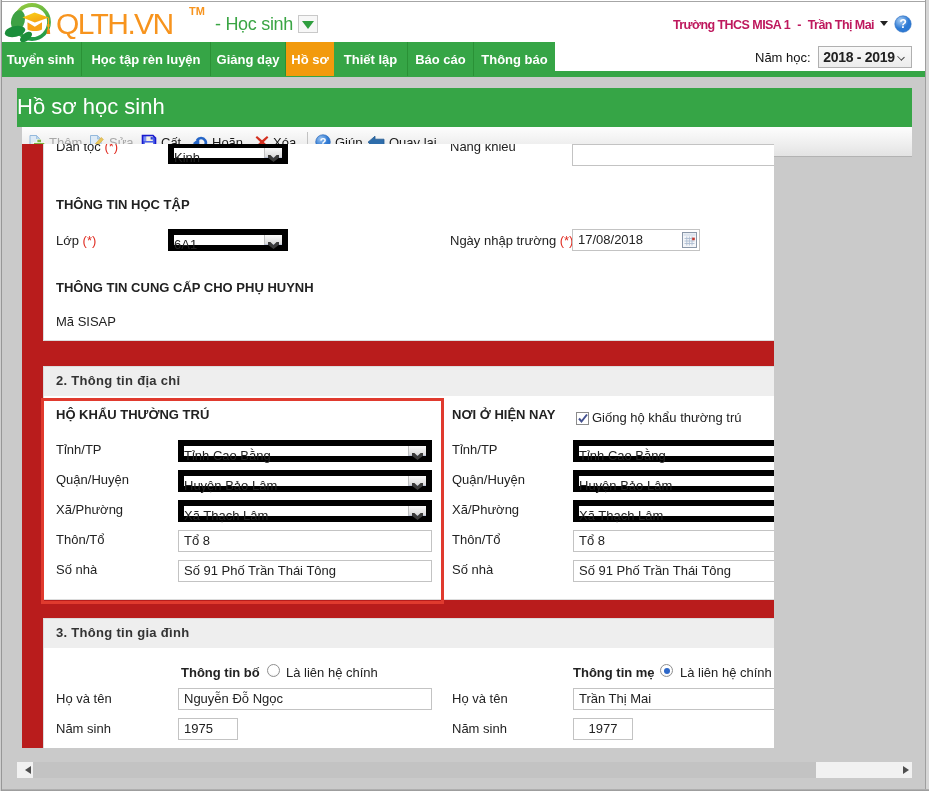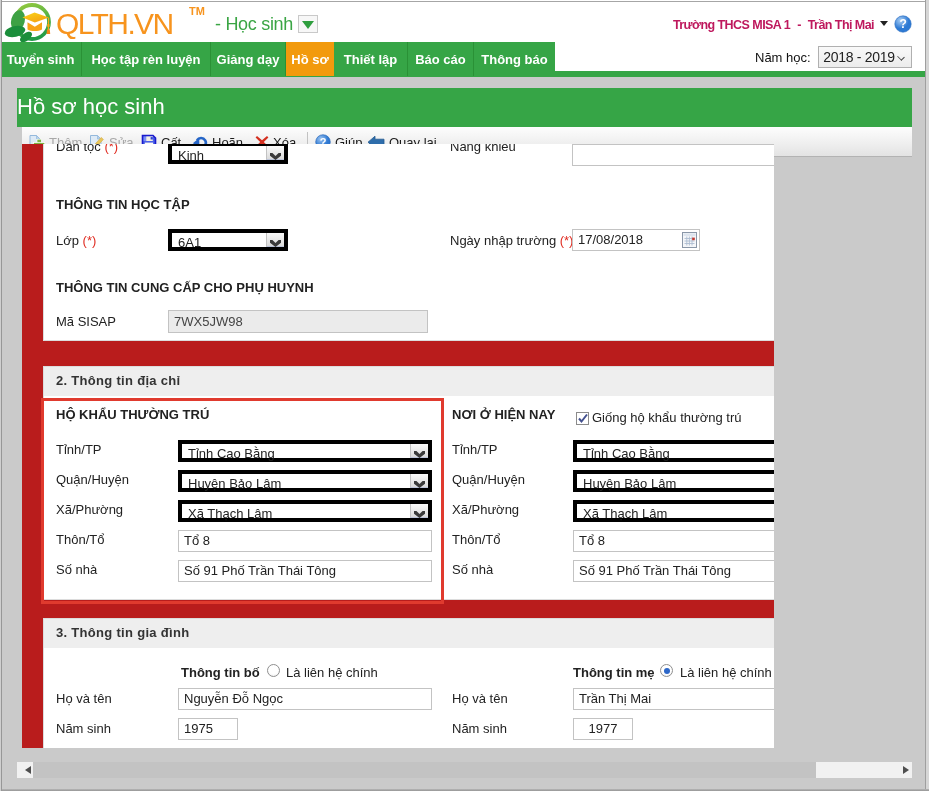--- a/index.html
+++ b/index.html
@@ -18,37 +18,37 @@
 #usr{right:17px;top:15px;font-size:12.5px;font-weight:bold;color:#be185d;white-space:nowrap;letter-spacing:-0.55px}
 #usr .sep{font-weight:bold;padding:0 4px}
 #caret{width:0;height:0;border:4px solid transparent;border-top:5px solid #222;display:inline-block;margin:0 6px 1px 6px;vertical-align:middle}
 
 #navw{left:0;top:42px;width:925px;height:29px;background:#fff}
 #navstrip{left:0;top:71px;width:925px;height:6px;background:#36A546}
 #tabs{left:0;top:42px;height:34px;display:flex}
 #tabs .t{background:#36A546;color:#fff;font-weight:bold;font-size:13px;display:flex;align-items:center;justify-content:center;border-right:1px solid #2a9136;height:34px}
 #tabs .t.on{background:#F29A0D;border-right:none}
 #nhlab{left:755px;top:50px;font-size:13px;color:#111}
-#nhdd{left:818px;top:46px;width:94px;height:22px;background:linear-gradient(#f9f9f9,#ececec);border:1px solid #b0b0b0;font-weight:normal;font-size:14px;text-align:center;line-height:20px;padding-right:12px;letter-spacing:-0.3px}
+#nhdd{left:818px;top:46px;width:94px;height:22px;background:linear-gradient(#f9f9f9,#ececec);border:1px solid #b0b0b0;font-weight:bold;font-size:14px;text-align:center;line-height:20px;padding-right:12px;letter-spacing:-0.3px}
 #nhdd i{position:absolute;right:7px;top:7px;width:6px;height:6px;border-right:1.5px solid #444;border-bottom:1.5px solid #444;transform:rotate(45deg) scale(1,.8);margin-top:0}
 
 #ttl{left:17px;top:88px;width:895px;height:39px;background:#36A546;color:#fff;font-size:22px;line-height:38px;}
 #tbar{left:22px;top:127px;width:890px;height:30px;background:linear-gradient(#fdfdfd,#eeeeee 60%,#e3e3e3);border-bottom:1px solid #b3b3b3;display:flex;align-items:center}
 #tbar .it{position:absolute;top:0;height:30px;display:flex;align-items:center;font-size:13px;color:#1a1a1a;white-space:nowrap}
 #tbar .it svg{margin-right:4px}
 #tbar .dis{color:#a8a8a8}
 #tbar .vsep{position:absolute;left:285px;top:5px;width:1px;height:20px;background:#c2c2c2}
 
 #content{left:22px;top:144px;width:752px;height:604px;background:#b91c1c;overflow:hidden}
 .box{position:absolute;border:1px solid #dcdcdc;background:#fff}
 .band{position:absolute;left:0;top:0;right:0;height:29px;background:#eee;font-weight:bold;color:#333;line-height:27px;padding-left:12px;font-size:13px;letter-spacing:0.3px}
 label.fl{position:absolute;font-size:13px;color:#222;white-space:nowrap}
 .red{color:#e02b20}
 .inp{position:absolute;height:22px;border:1px solid #c3c3c3;background:#fff;font-size:13px;color:#222;padding:0 5px;line-height:20px;white-space:nowrap;overflow:hidden}
-.sel{position:absolute;height:22px;border:4px solid #000000;background:#fff;font-size:13px;color:#222;line-height:20px;padding-left:6px;white-space:nowrap}
+.sel{position:absolute;height:22px;border:6px solid #000000;background:#fff;font-size:13px;color:#222;line-height:20px;white-space:nowrap}
 .sel .btn{position:absolute;right:0;top:0;bottom:0;width:18px;background:linear-gradient(#fafafa,#ebebeb 48%,#dadada);border-left:1px solid #c2c2c2;border-bottom:1px solid #bcc4da}
 .sel .btn b{position:absolute;left:3px;top:7px;width:11px;height:7px;background:#3a3a3a;clip-path:polygon(0 0,22% 0,50% 42%,78% 0,100% 0,100% 38%,50% 100%,0 38%)}
 .hsub{position:absolute;font-weight:bold;font-size:13px;color:#222;white-space:nowrap}
 .dis2{background:#ebebeb !important;color:#444}
 
 .cb{position:absolute;width:13px;height:13px;border:1px solid #8b8b8b;background:#fff}
 .cb svg{position:absolute;left:0px;top:0px}
 .rad{position:absolute;width:13px;height:13px;border-radius:50%;border:1px solid #8f8f8f;background:radial-gradient(circle at 50% 35%,#fff 55%,#e8e8e8)}
 .rad.on:after{content:"";position:absolute;left:2.5px;top:2.5px;width:6px;height:6px;border-radius:50%;background:#2c67c8}
 
@@ -178,21 +178,20 @@
         </span></div>
   <label class="fl" style="left:406px;top:131px">Ngày nhập trường <span class="red">(*)</span></label>
   <div class="inp" style="left:528px;top:127px;width:128px">17/08/2018<svg style="position:absolute;right:2px;top:2px" width="15" height="16" viewBox="0 0 15 16">
           <rect x="0.5" y="0.5" width="14" height="15" fill="#f4f6f9" stroke="#8a97a8"></rect>
           <rect x="1.5" y="1.5" width="12" height="2.4" fill="#dce4ee"></rect>
           <path d="M2.5 6.5h10M2.5 9h10M2.5 11.5h10M4.8 4.5v9M7.4 4.5v9M10 4.5v9" stroke="#aebdd1" stroke-width=".9" fill="none"></path>
           <rect x="10.2" y="5.6" width="2.6" height="2.6" fill="#c23a32"></rect>
         </svg></div>
   <div class="hsub" style="left:12px;top:178px">THÔNG TIN CUNG CẤP CHO PHỤ HUYNH</div>
   <label class="fl" style="left:12px;top:212px">Mã SISAP</label>
-  <div class="inp dis2" style="left:124px;top:208px;width:260px;height:23px;line-height:21px">7WX5JW98</div>
  </div>
 
  <div class="box" style="left:21px;top:222px;width:868px;height:234px">
   <div class="band">2. Thông tin địa chỉ</div>
   <div class="hsub" style="left:12px;top:40px">HỘ KHẨU THƯỜNG TRÚ</div>
   <label class="fl" style="left:12px;top:75px">Tỉnh/TP</label>
   <div class="sel" style="left:134px;top:73px;width:254px">Tỉnh Cao Bằng<span class="btn">
           <b></b>
         </span></div>
   <label class="fl" style="left:12px;top:105px">Quận/Huyện</label>

